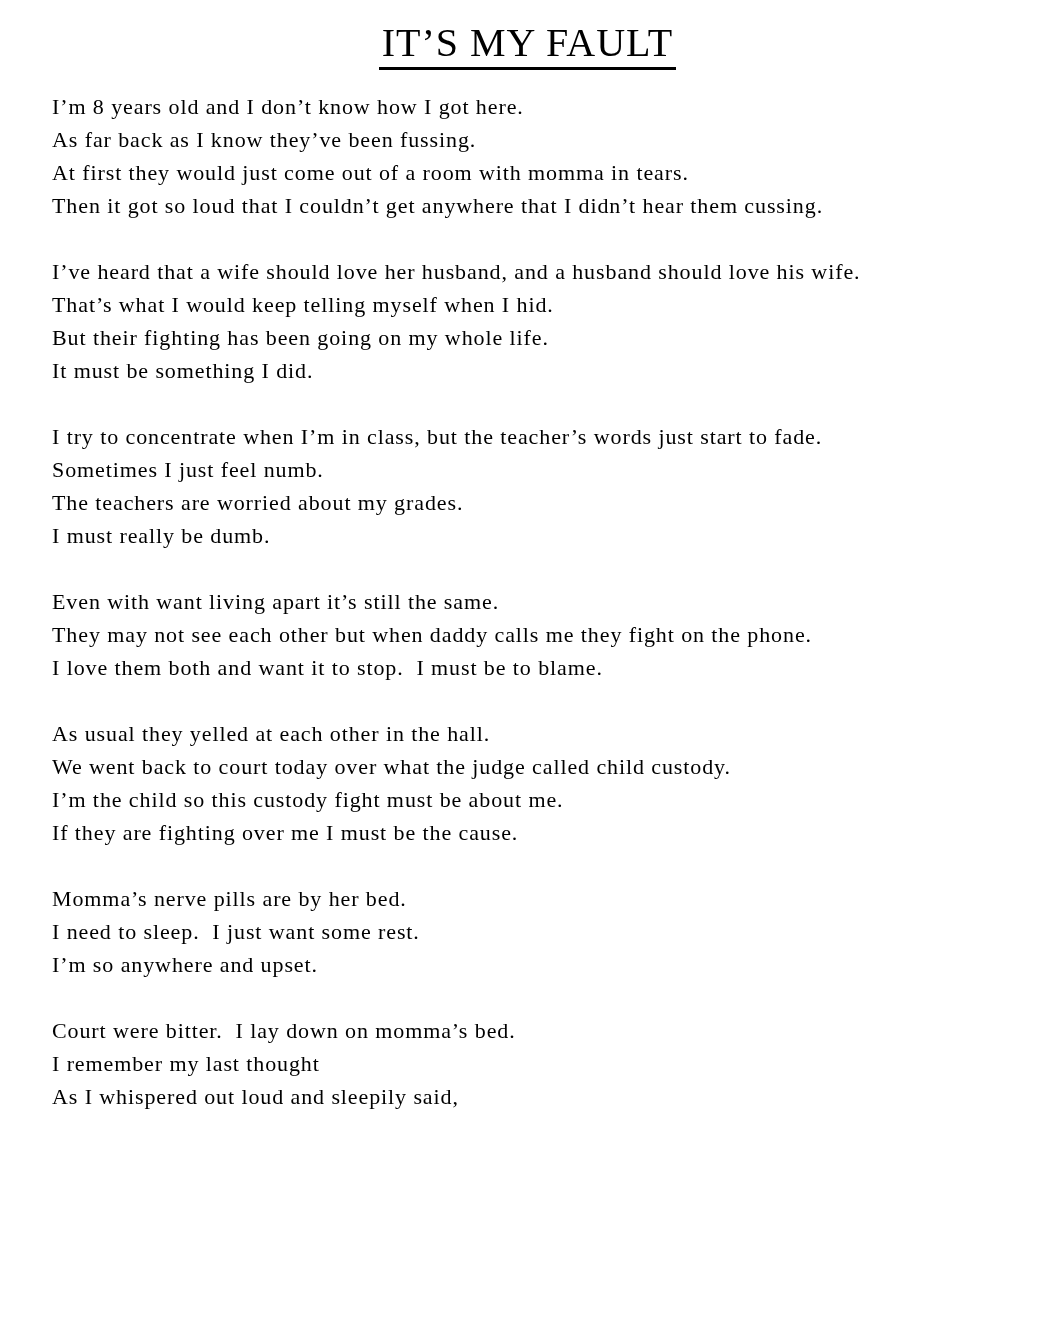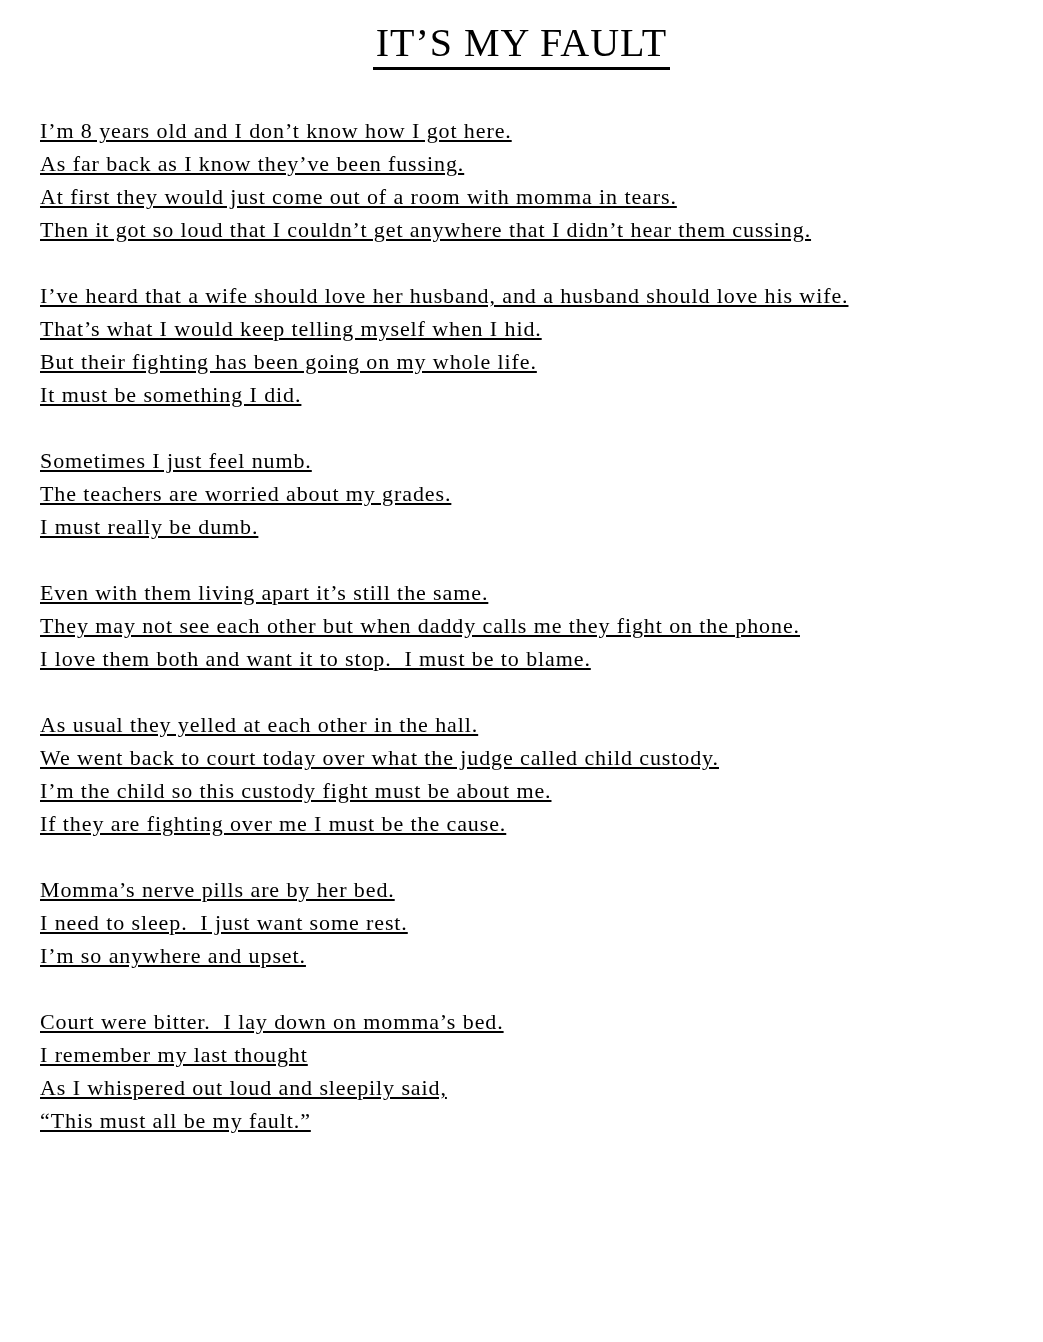--- a/index.html
+++ b/index.html
@@ -11,38 +11,37 @@
     height: 1342px;
     background: #ffffff;
     color: #000000;
     font-family: "Liberation Serif", serif;
     overflow: hidden;
   }
   .page {
     box-sizing: border-box;
     width: 1043px;
     height: 1143px;
-    padding: 20px 40px 0 40px;
-    text-decoration: underline;
+    padding: 20px 40px 0 52px;
   }
   .title-row {
     text-align: center;
     margin: 0;
   }
   .title {
     display: inline-block;
     font-size: 40px;
     line-height: 1.15;
     letter-spacing: 1px;
     border-bottom: 3px solid #000000;
     padding: 0 3px 1px 3px;
     white-space: pre;
   }
   .poem-body {
-    margin-top: 44px;
+    margin-top: 20px;
   }
   .stanza {
     margin: 0 0 33px 0;
     padding: 0;
   }
   .line {
     display: block;
     font-size: 22px;
     line-height: 33px;
     letter-spacing: 0.9px;
@@ -71,27 +70,28 @@
     </p>
 
     <p class="stanza">
       <span class="line">I’ve heard that a wife should love her husband, and a husband should love his wife.</span>
       <span class="line">That’s what I would keep telling myself when I hid.</span>
       <span class="line">But their fighting has been going on my whole life.</span>
       <span class="line">It must be something I did.</span>
     </p>
 
     <p class="stanza">
+      <span class="line">I try to concentrate when I’m in class, but the teacher’s words just start to fade.</span>
       <span class="line">Sometimes I just feel numb.</span>
       <span class="line">The teachers are worried about my grades.</span>
       <span class="line">I must really be dumb.</span>
     </p>
 
     <p class="stanza">
-      <span class="line">Even with them living apart it’s still the same.</span>
+      <span class="line">Even with want living apart it’s still the same.</span>
       <span class="line">They may not see each other but when daddy calls me they fight on the phone.</span>
       <span class="line">I love them both and want it to stop.  I must be to blame.</span>
     </p>
 
     <p class="stanza">
       <span class="line">As usual they yelled at each other in the hall.</span>
       <span class="line">We went back to court today over what the judge called child custody.</span>
       <span class="line">I’m the child so this custody fight must be about me.</span>
       <span class="line">If they are fighting over me I must be the cause.</span>
     </p>
@@ -99,18 +99,17 @@
     <p class="stanza">
       <span class="line">Momma’s nerve pills are by her bed.</span>
       <span class="line">I need to sleep.  I just want some rest.</span>
       <span class="line">I’m so anywhere and upset.</span>
     </p>
 
     <p class="stanza">
       <span class="line">Court were bitter.  I lay down on momma’s bed.</span>
       <span class="line">I remember my last thought</span>
       <span class="line">As I whispered out loud and sleepily said,</span>
-      <span class="line">“This must all be my fault.”</span>
     </p>
 
 
   </div>
 </div>
 
 </body></html>

